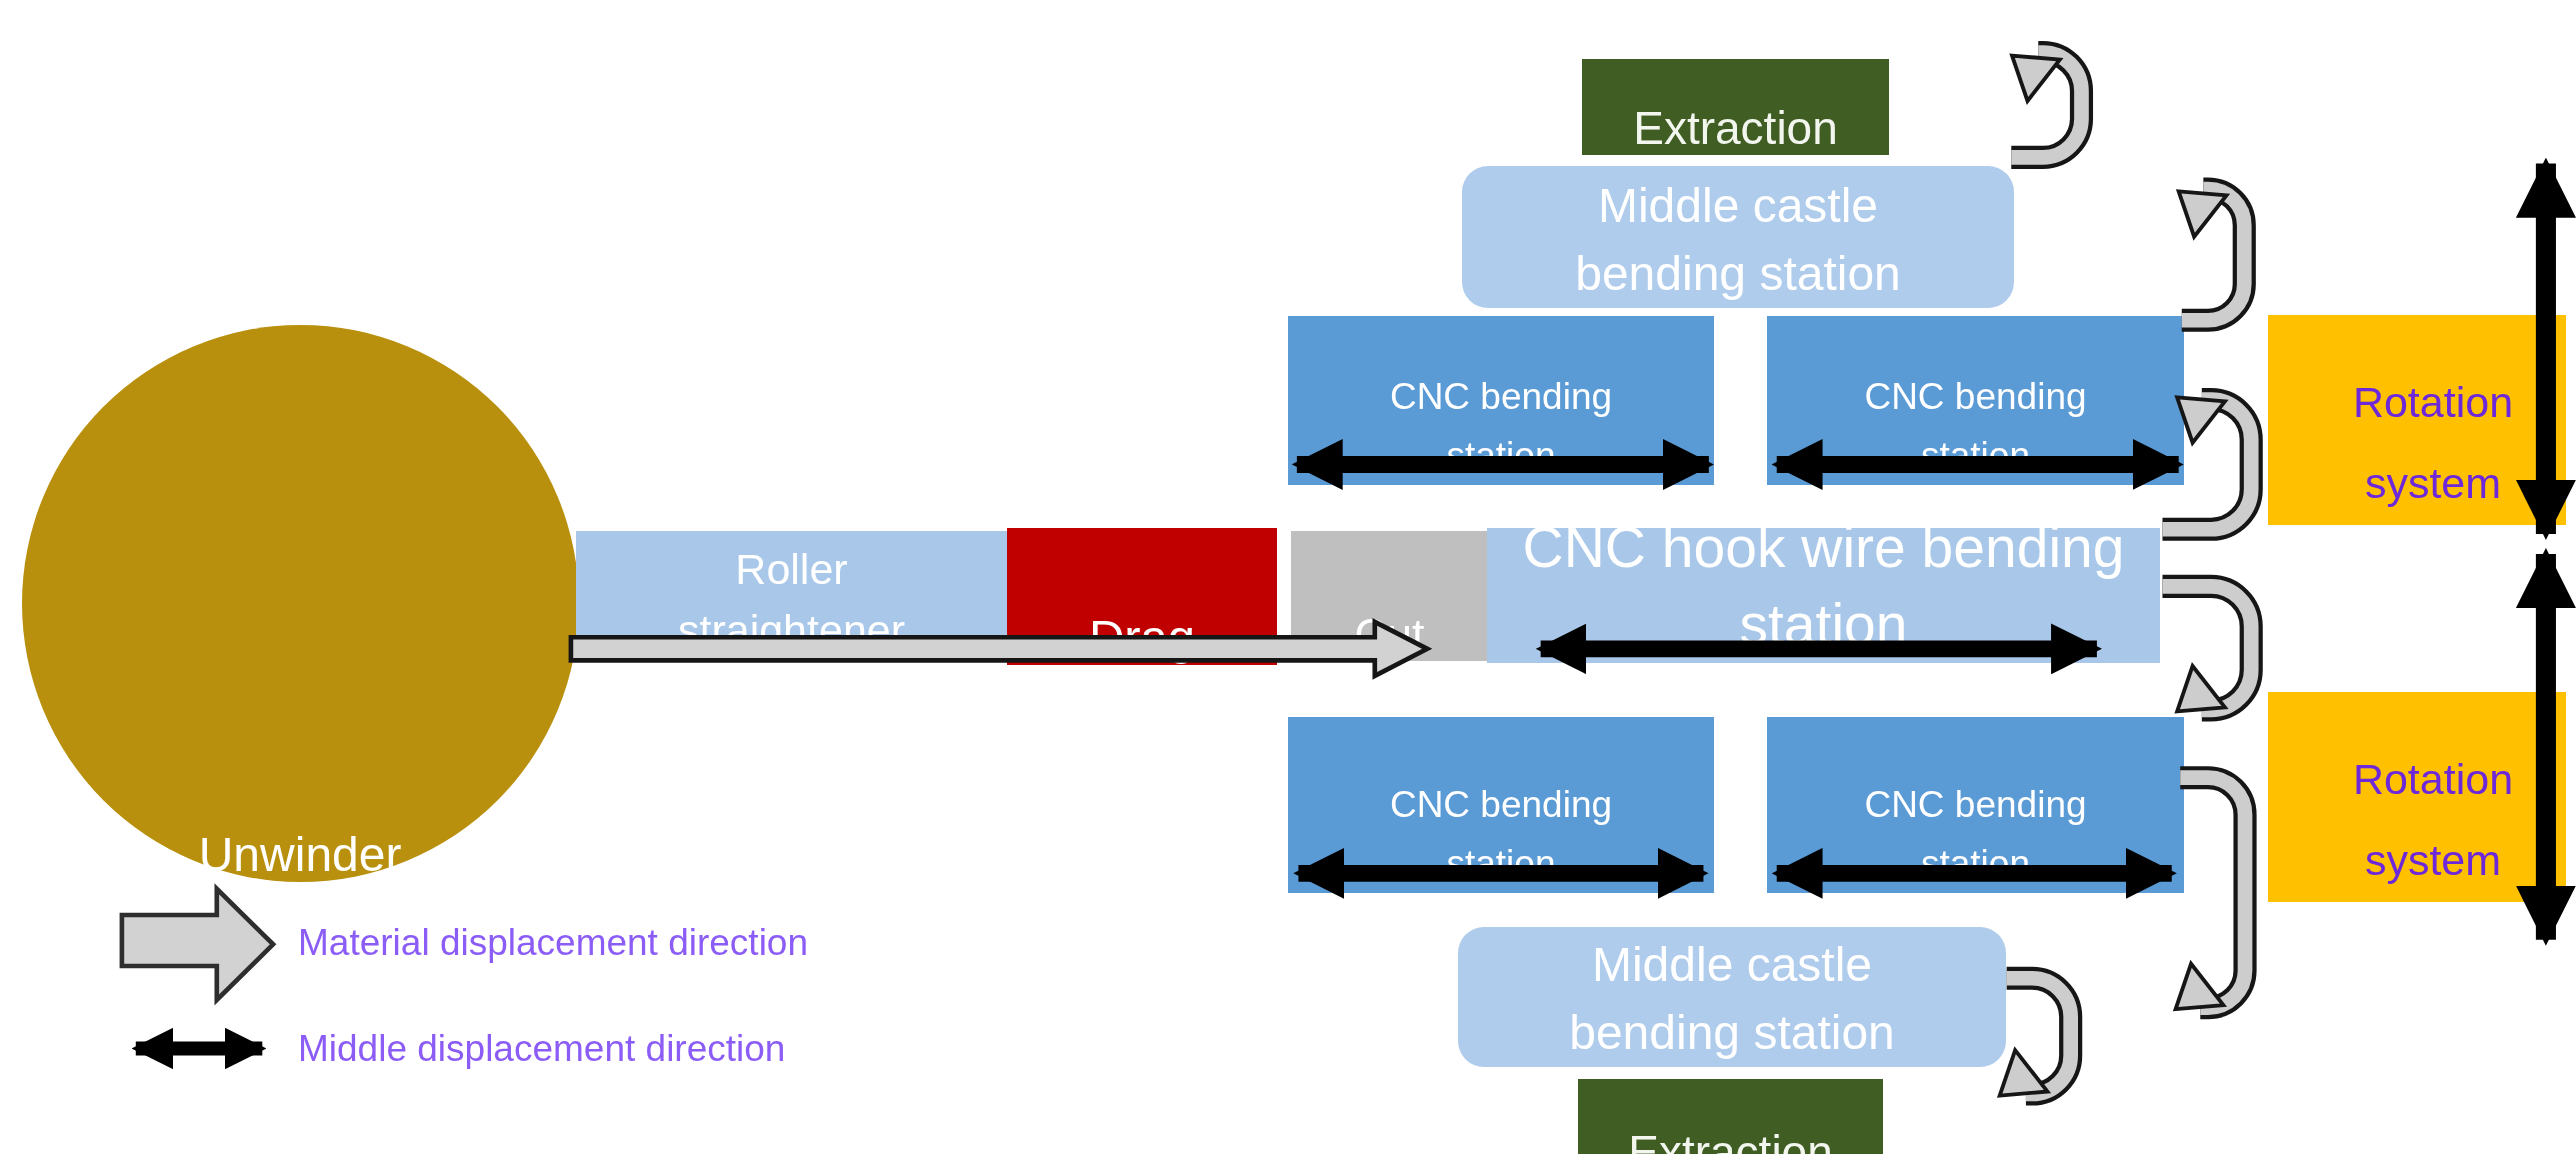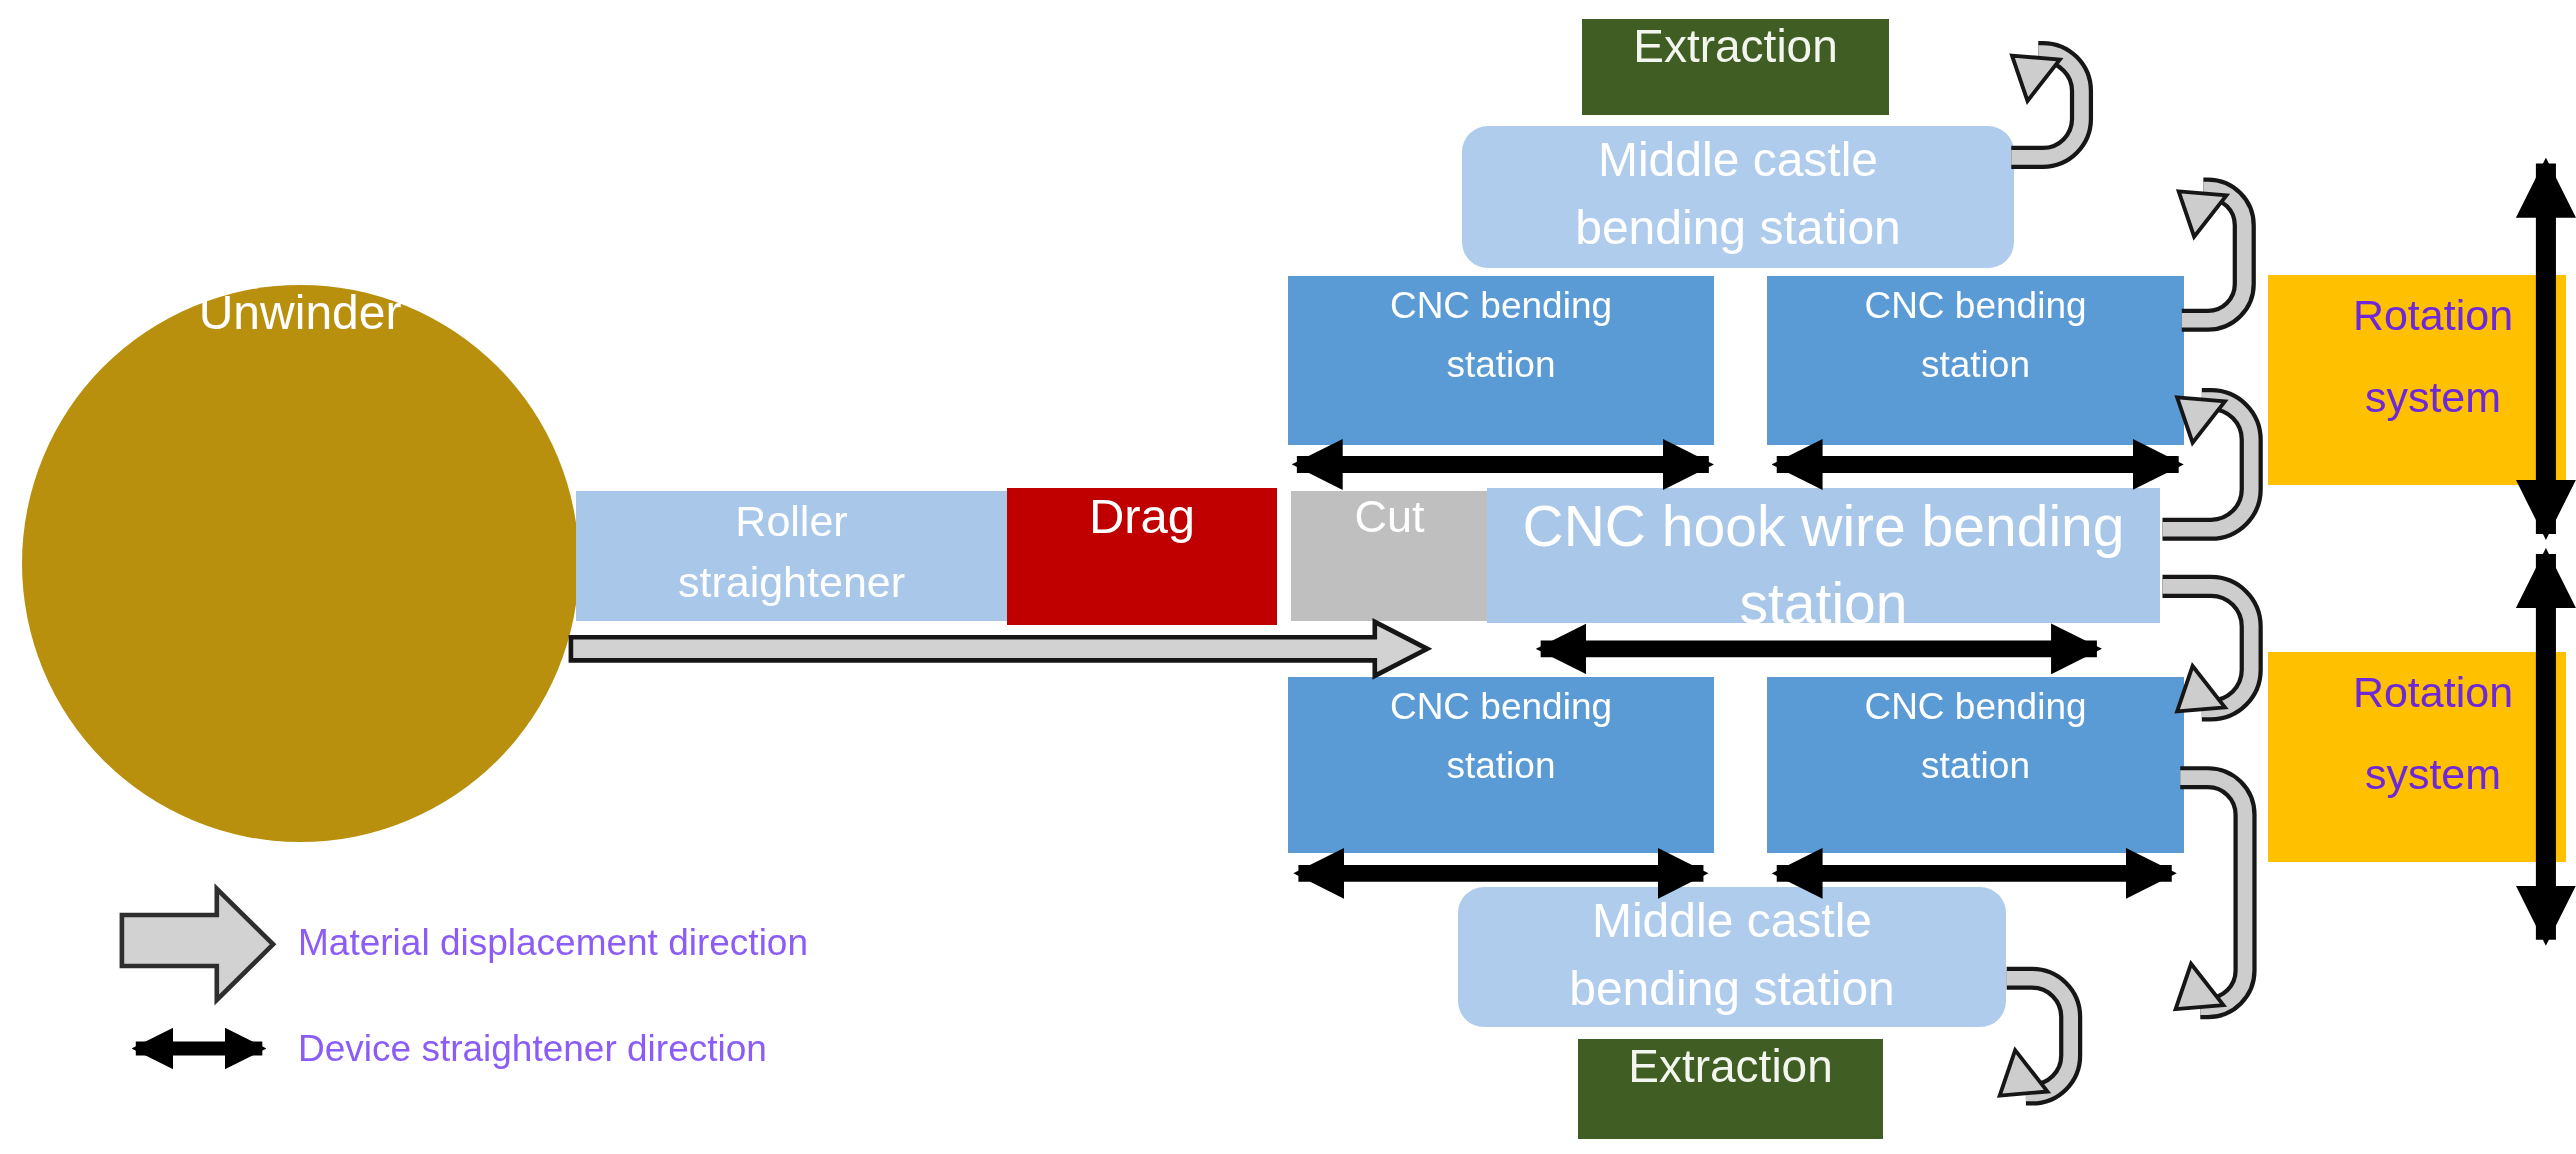--- a/index.html
+++ b/index.html
@@ -6,23 +6,24 @@
   html,body{margin:0;padding:0;background:#ffffff;}
   .canvas{
     position:relative;
     width:2576px;height:1155px;
     background:#ffffff;
     font-family:"Liberation Sans",sans-serif;
     overflow:hidden;
   }
   .node{
     position:absolute;
-    display:flex;align-items:flex-start;justify-content:center;
+    display:flex;align-items:flex-end;justify-content:center;
     text-align:center;color:#ffffff;
     white-space:pre-line;
+    margin-top:40px;
   }
   .arrow-layer{position:absolute;left:0;top:0;pointer-events:none;}
 
   
   .n-unwinder{left:21.6px;top:285px;width:557px;height:557px;border-radius:50%;background:#B8900E;font-size:48px;}
   .n-roller{left:576px;top:491px;width:431px;height:130px;background:#A8C7E9;font-size:43px;line-height:1.42;}
   .n-drag{left:1007px;top:488px;width:270px;height:137px;background:#C00000;font-size:49px;}
   .n-cut{left:1291px;top:491px;width:197px;height:130px;background:#BFBFBF;font-size:45px;}
   .n-hook{left:1487px;top:488px;width:673px;height:135px;background:#A8C7E9;font-size:57px;line-height:1.35;}
   .n-cnc{background:#5B9BD5;font-size:37px;line-height:1.6;}
@@ -108,21 +109,21 @@
   <div class="node n-rot n-rot-top">
     <span>Rotation
 system</span>
   </div>
   <div class="node n-rot n-rot-bottom">
     <span>Rotation
 system</span>
   </div>
 
   <div class="legend-label legend-material">Material displacement direction</div>
-  <div class="legend-label legend-device">Device straightener direction</div>
+  <div class="legend-label legend-device">Middle displacement direction</div>
 
   <svg class="arrow-layer" width="2576" height="1155" viewBox="0 0 3339 1497">
     <defs>
       <marker id="blk" viewBox="0 0 10 10" refX="9" refY="5" markerWidth="3" markerHeight="3" orient="auto-start-reverse">
         <path d="M0,0 L10,5 L0,10 z" fill="#000000"></path>
       </marker>
     </defs>
 
     <g>
       <polygon points="740,826 1782,826 1782,806 1850,841 1782,876 1782,856 740,856" fill="#D2D2D2" stroke="#161616" stroke-width="6" stroke-linejoin="miter"></polygon>

